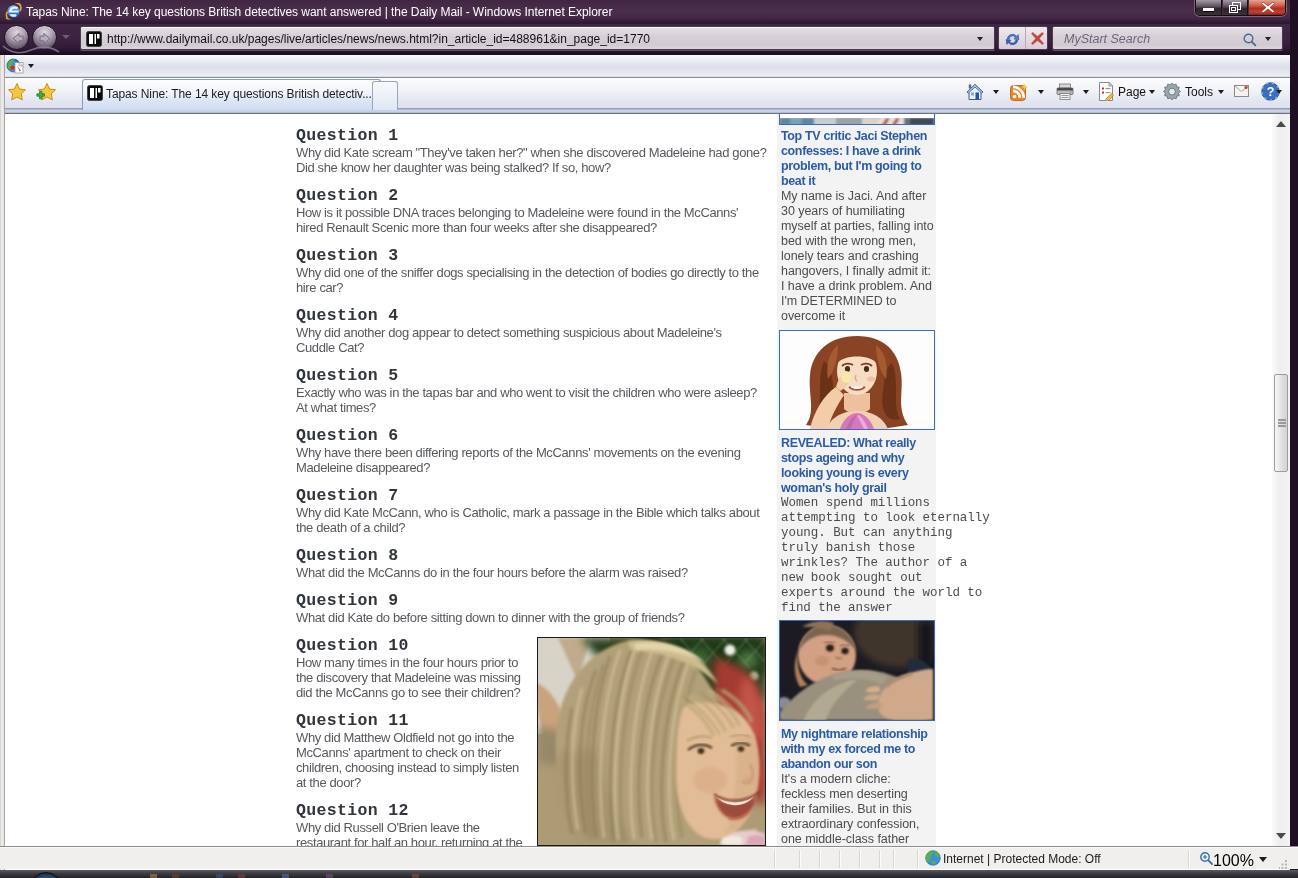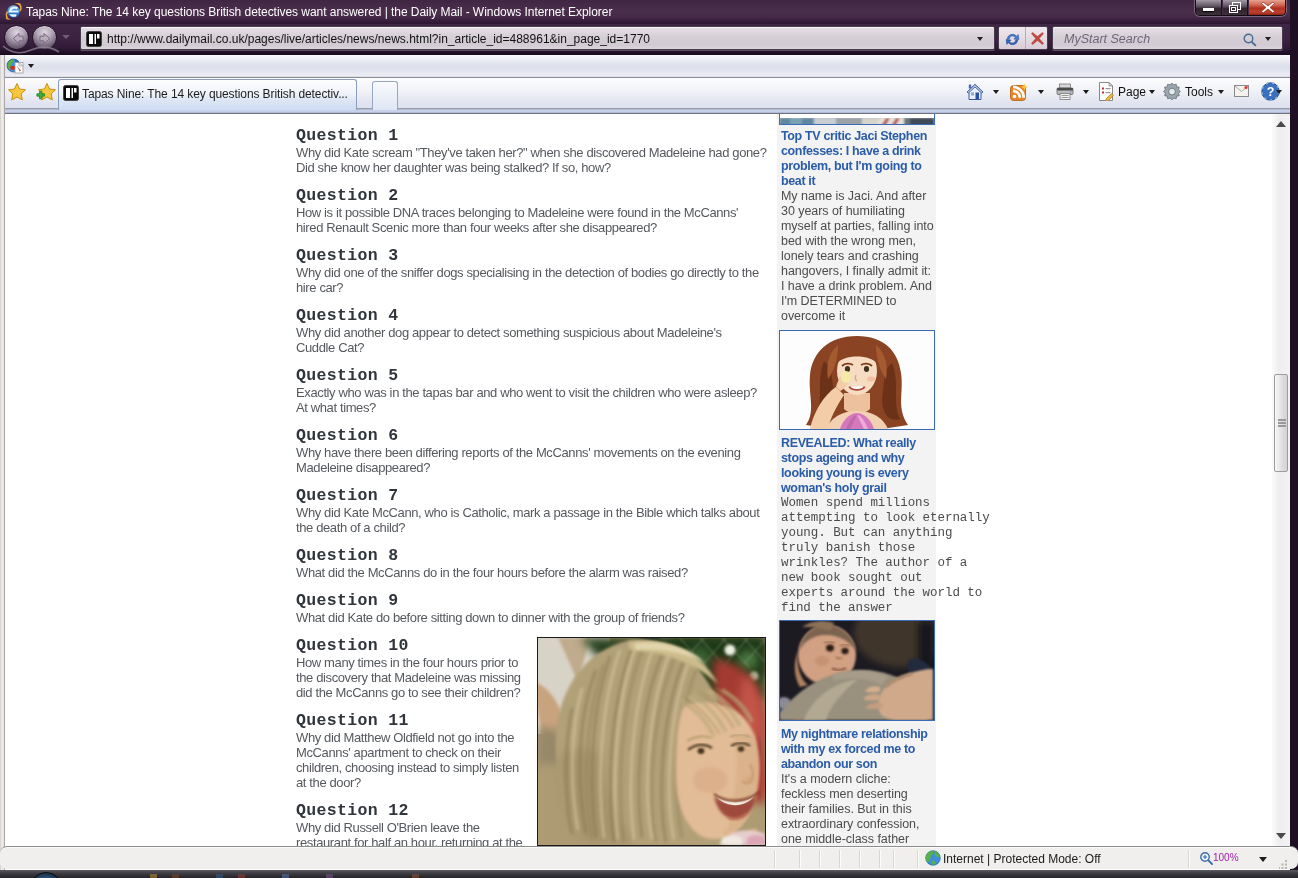--- a/index.html
+++ b/index.html
@@ -50,21 +50,21 @@
   
   #toolrow { left:0; top:55px; width:1298px; height:23px;
     background:linear-gradient(#fafafc 0%, #e2e4ee 40%, #dcdeea 55%, #ecedf4 95%, #d0d2de 100%);
     border-bottom:1px solid #8a8e98; }
 
   
   #tabbar { left:0; top:78px; width:1298px; height:30px;
     background:linear-gradient(#fcfcfd 0%, #f2f3f8 40%, #e2e5f0 80%, #dfe2ee 100%); }
   #tabstrip { left:0; top:108px; width:1298px; height:6px;
     background:linear-gradient(#979daa 0%, #9aa0ac 16%, #c2cce8 32%, #ccd6ee 50%, #b8c4e4 74%, #70747a 84%, #6d7076 100%); }
-  #tab1 { left:58px; top:1px; width:299px; height:31px;
+  #tab1 { left:82px; top:1px; width:299px; height:31px;
     background:linear-gradient(#fdfdfe 0%, #f0f3f9 45%, #dbe5f5 70%, #cfdcf2 100%);
     border:1px solid #8b9dbe; border-bottom:none; border-radius:3px 3px 0 0; }
   #tab2 { left:372px; top:3px; width:26px; height:29px;
     background:linear-gradient(#f8fafc 0%, #e9eef7 60%, #dee7f4 100%);
     border:1px solid #98a6c2; border-bottom:none; border-radius:3px 3px 0 0; }
   #tabtext { left:23px; top:7px; font-size:12px; color:#1c1c1c; white-space:nowrap; letter-spacing:-0.1px; }
   .cmdtext { position:absolute; top:7px; font-size:12px; color:#111;text-align:center; }
   .caret { position:absolute; width:0; height:0; border-left:3.5px solid transparent;
     border-right:3.5px solid transparent; border-top:4px solid #1c1c1c; }
 
@@ -96,24 +96,24 @@
   
   #scrollbar { left:1272px; top:114px; width:18px; height:732px;
     background:linear-gradient(90deg,#fbfbfb,#efeeee 40%, #f4f3f3); }
   #sthumb { position:absolute; left:1.5px; top:260px; width:14px; height:98px;
     background:linear-gradient(90deg,#f7f7f7,#dcdbdb 70%, #d4d3d3); border:1px solid #9e9c9c; border-radius:2px; }
   .sarrow { position:absolute; left:4px; width:0; height:0;
     border-left:5px solid transparent; border-right:5px solid transparent; }
 
   
   #statusbar { left:0; top:846px; width:1298px; height:23px; background:#f0efed;
-    border-top:1px solid #8e8e8e; box-shadow:inset 0 1px 0 #fbfbfa;border-radius:7px; }
+    border-top:1px solid #8e8e8e; box-shadow:inset 0 1px 0 #fbfbfa; }
   .sep { position:absolute; top:3px; width:1px; height:18px; background:#d8d6d1; box-shadow:1px 0 0 #fcfcfb; }
   #stext { left:943px; top:5px; font-size:12px; color:#1a1a1a; }
-  #ztext { left:1213px; top:5px; font-size:10px; color:#a21caf; }
+  #ztext { left:1213px; top:5px; font-size:16px; color:#000000; }
 
   
   #taskbar { left:0; top:870px; width:1298px; height:8px; overflow:hidden;
     background:linear-gradient(#5a5a60 0%, #3a3a40 45%, #242428 100%); }
 </style>
 </head>
 <body>
 <div id="win">
 
   <div class="abs" id="titlebar"></div>

